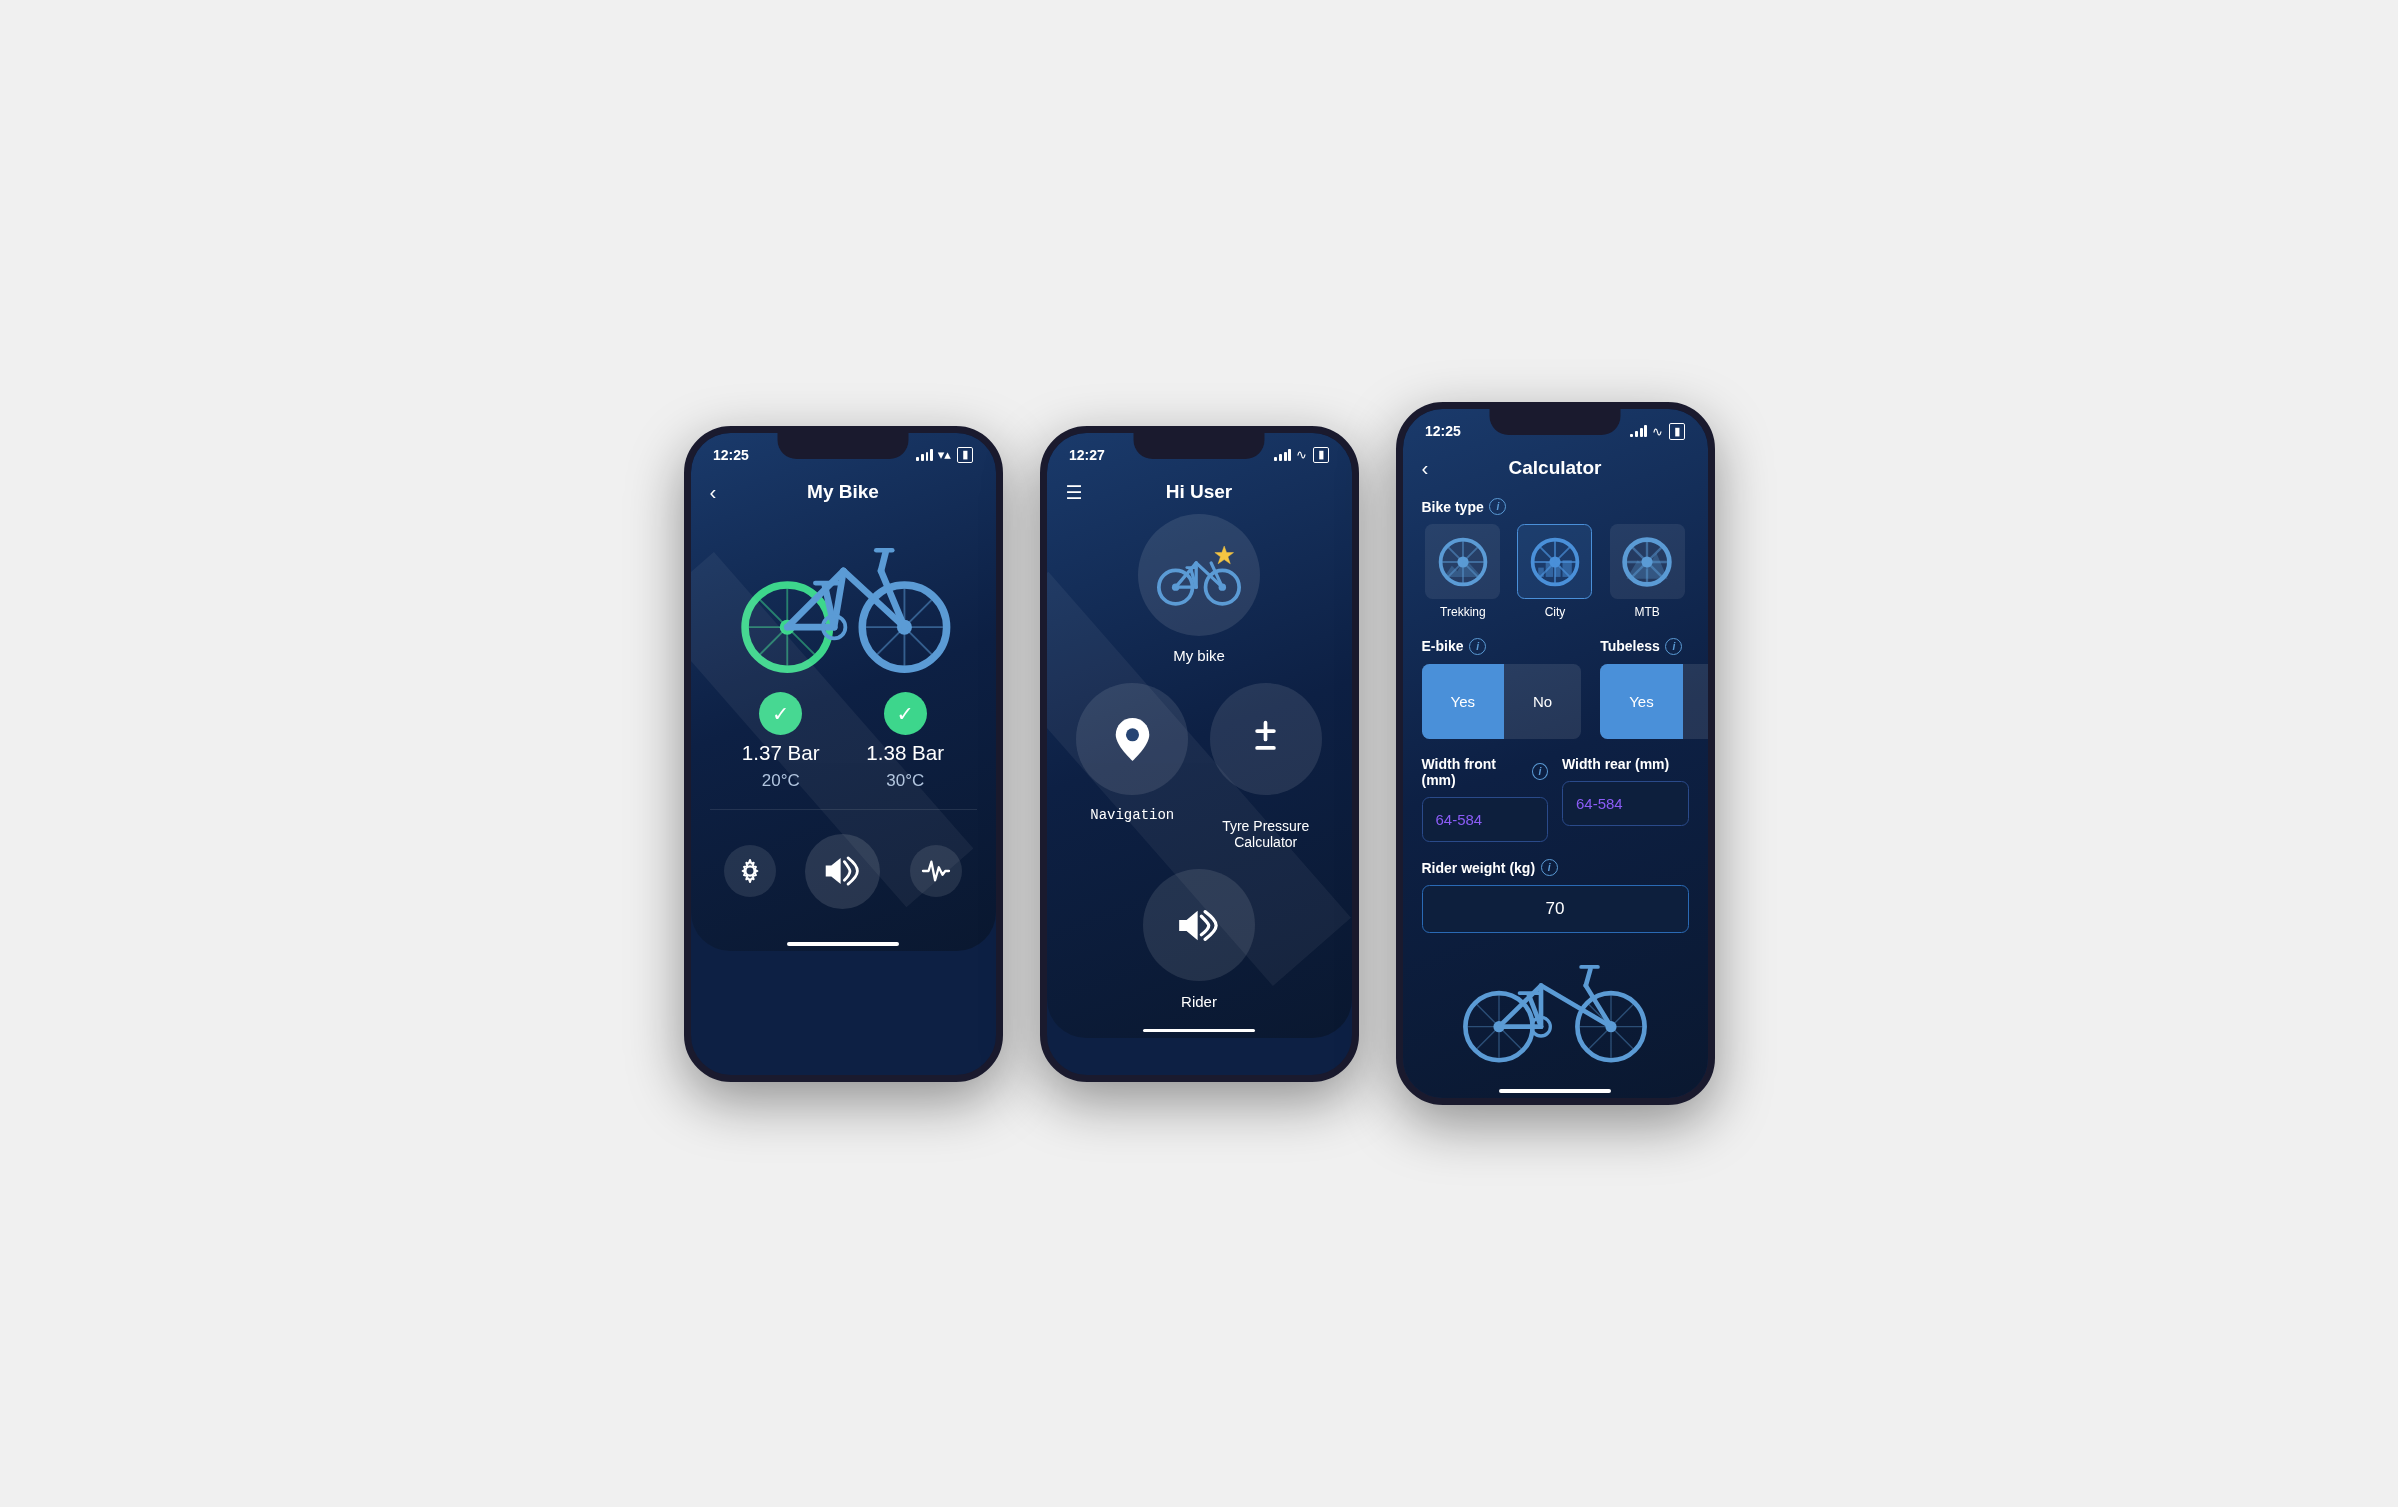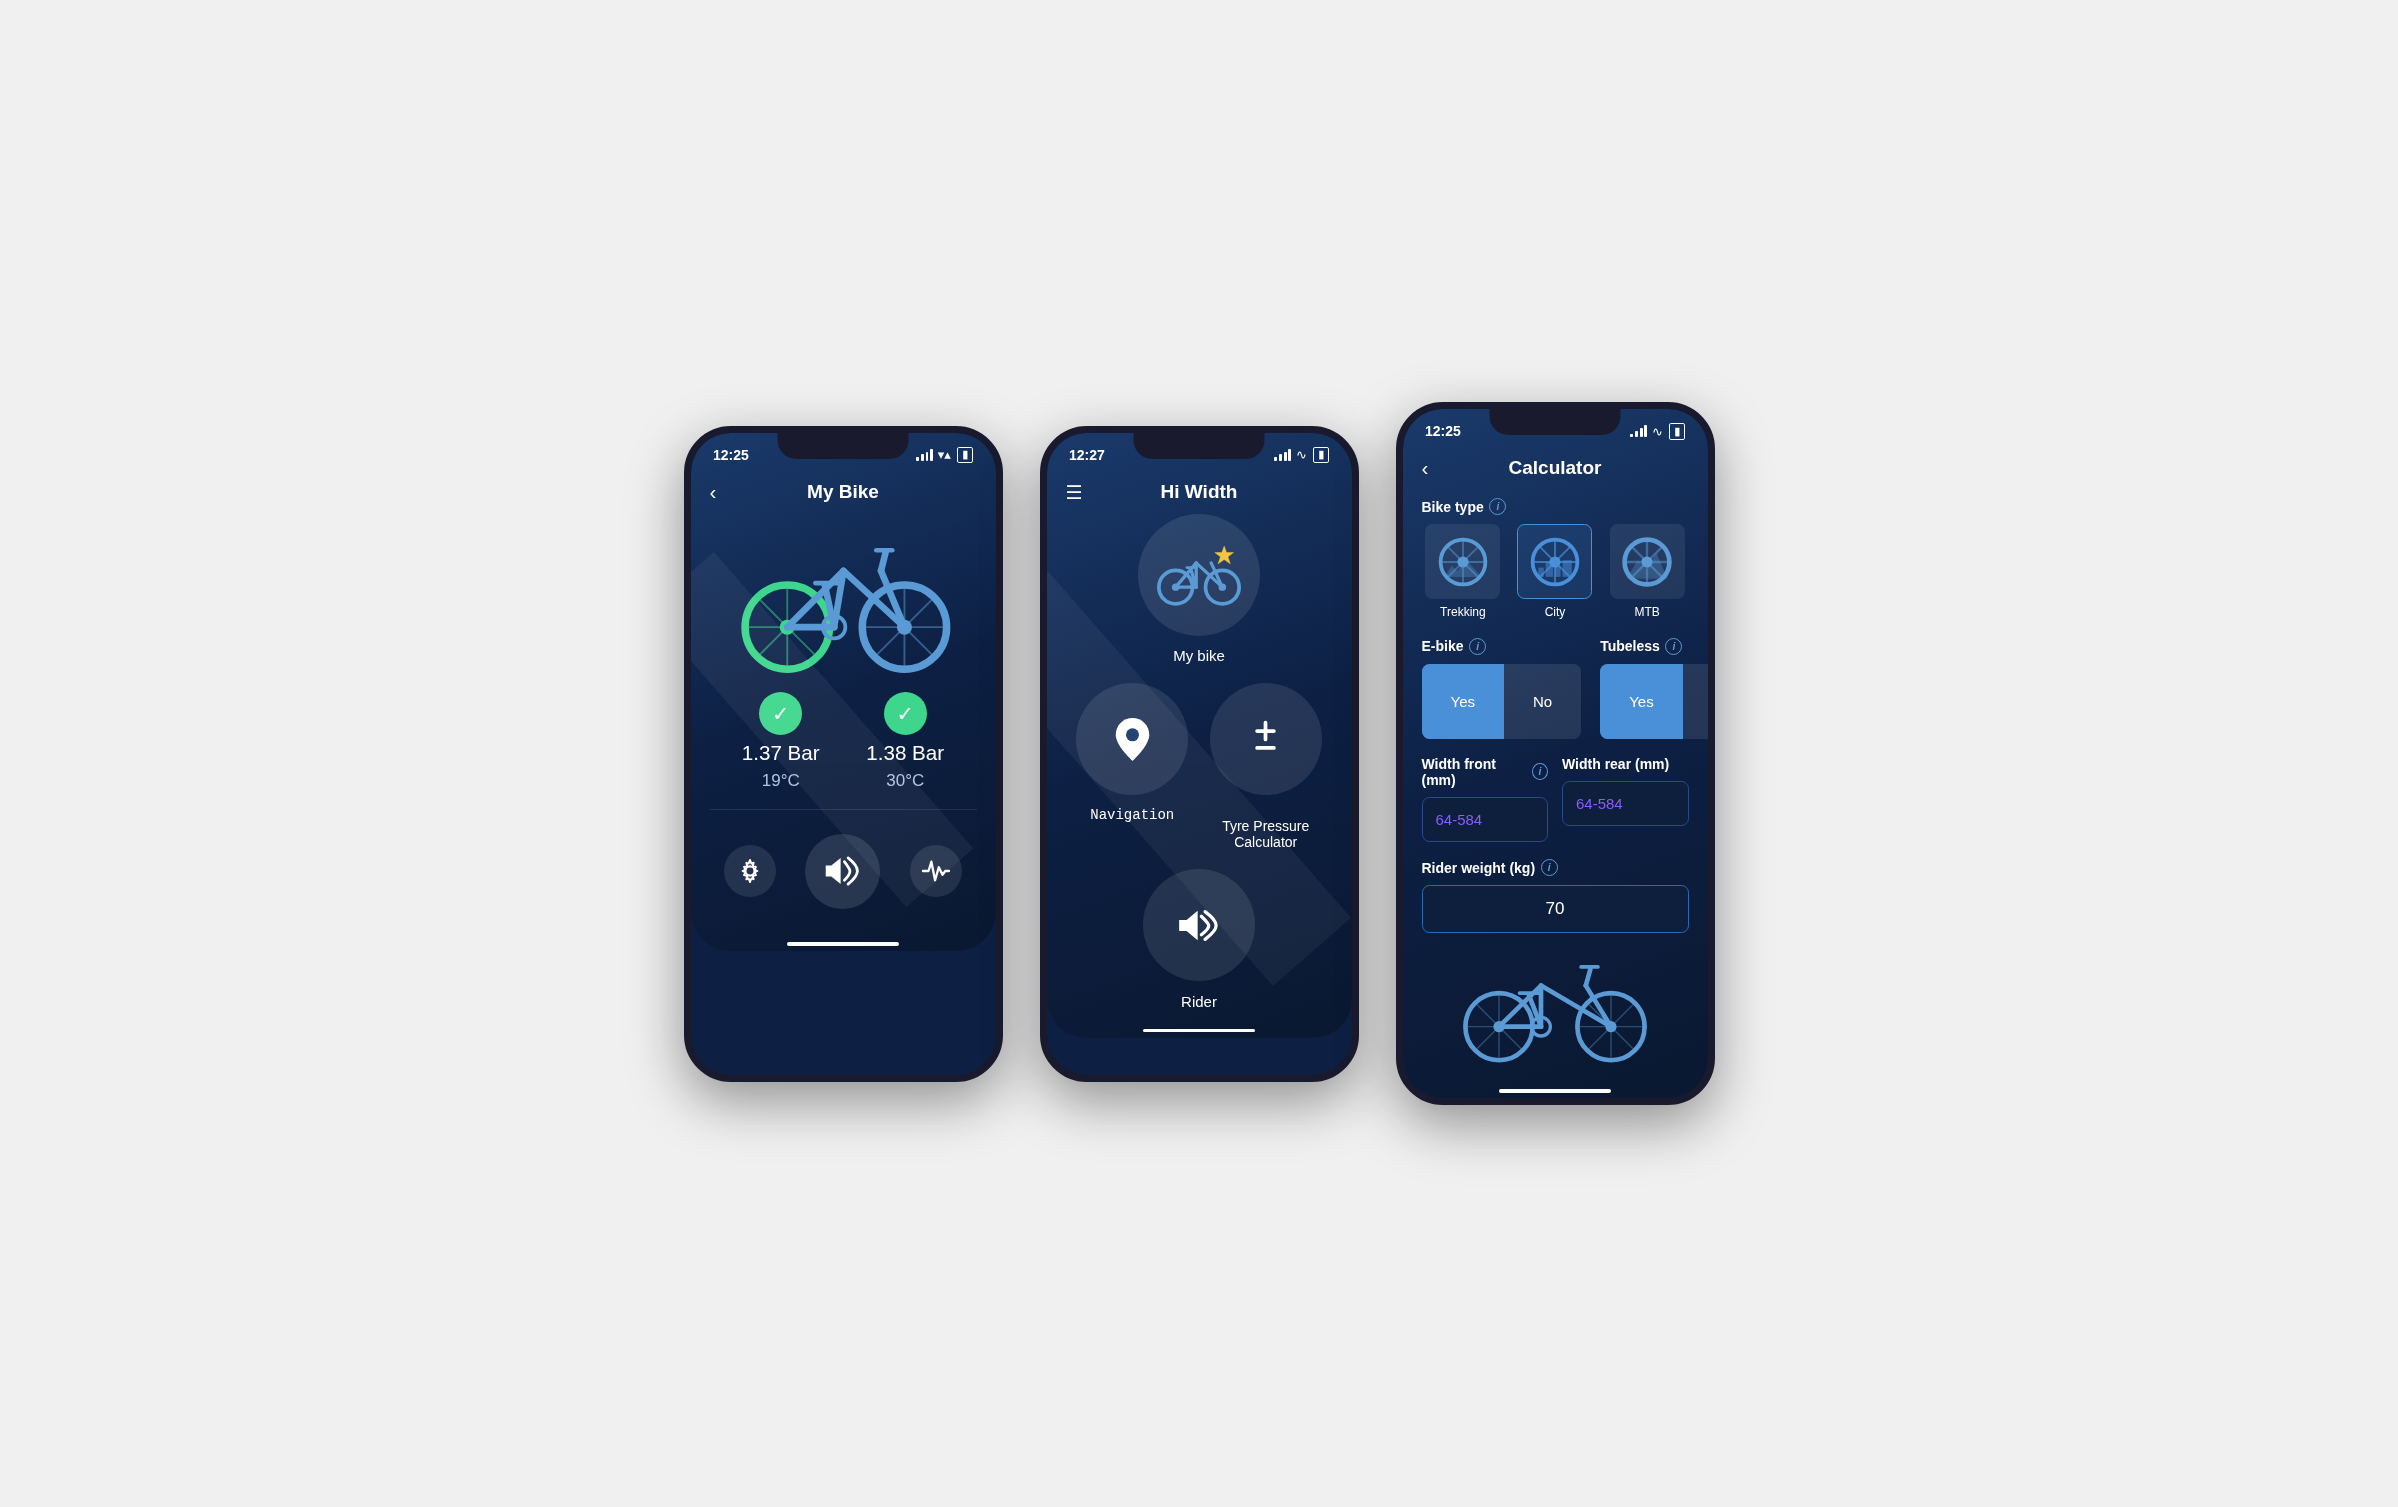--- a/index.html
+++ b/index.html
@@ -389,21 +389,21 @@
           <line x1="155" y1="28" x2="172" y2="28" stroke="#5b9bd5" stroke-width="5" stroke-linecap="round"></line>
 
           <circle cx="110" cy="110" r="12" fill="none" stroke="#5b9bd5" stroke-width="4"></circle>
         </svg>
       </div>
 
       <div class="stats-row">
         <div class="stat-item">
           <div class="check-circle">✓</div>
           <span class="stat-value">1.37 Bar</span>
-          <span class="stat-temp">19°C</span>
+          <span class="stat-temp">20°C</span>
         </div>
         <div class="stat-item">
           <div class="check-circle">✓</div>
           <span class="stat-value">1.38 Bar</span>
           <span class="stat-temp">30°C</span>
         </div>
       </div>
       <div class="divider-line"></div>
 
       <div class="bottom-controls">
@@ -443,21 +443,21 @@
             <div class="signal-bar" style="height:9.4px"></div>
             <div class="signal-bar" style="height:12px"></div>
           </div>
           <span style="color:white;font-size:13px;">∿</span>
           <span style="color:white;font-size:11.2px;border:1.4px solid white;padding:0.9px 3.7px;border-radius:1.9px;margin-left:1.9px;">▮</span>
         </div>
       </div>
 
       <div class="screen-header">
         <span class="menu-btn">☰</span>
-        <h1>Hi Width</h1>
+        <h1>Hi User</h1>
       </div>
 
       <svg class="phone-accent" viewBox="0 0 340 700">
         <path d="M-50 200 L300 600" stroke="white" stroke-width="120" fill="none"></path>
       </svg>
 
       <div style="padding: 0 19px;">
 
         <div style="display:flex;justify-content:center;margin-bottom:19px;">
           <div style="display:flex;flex-direction:column;align-items:center;gap:11.2px;">

